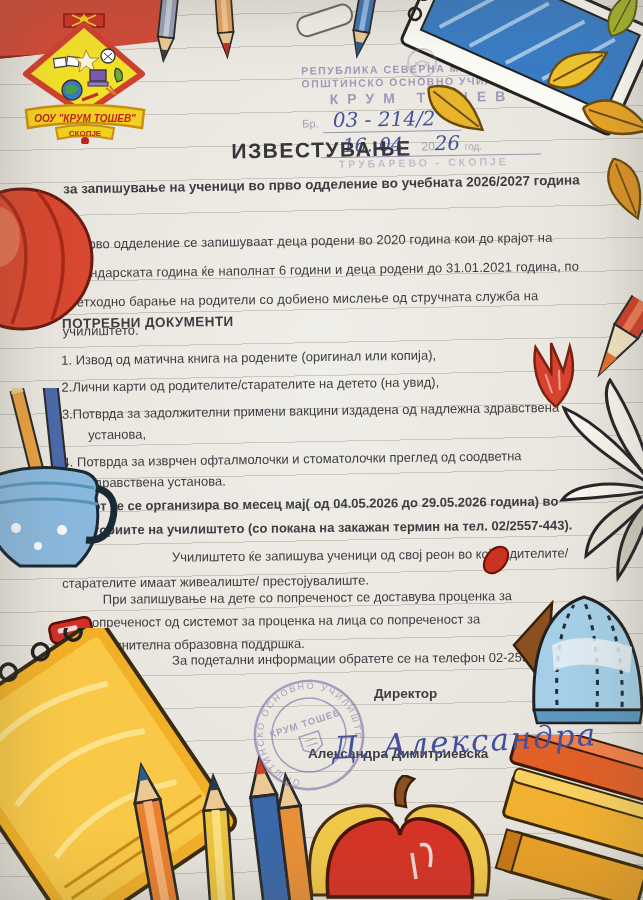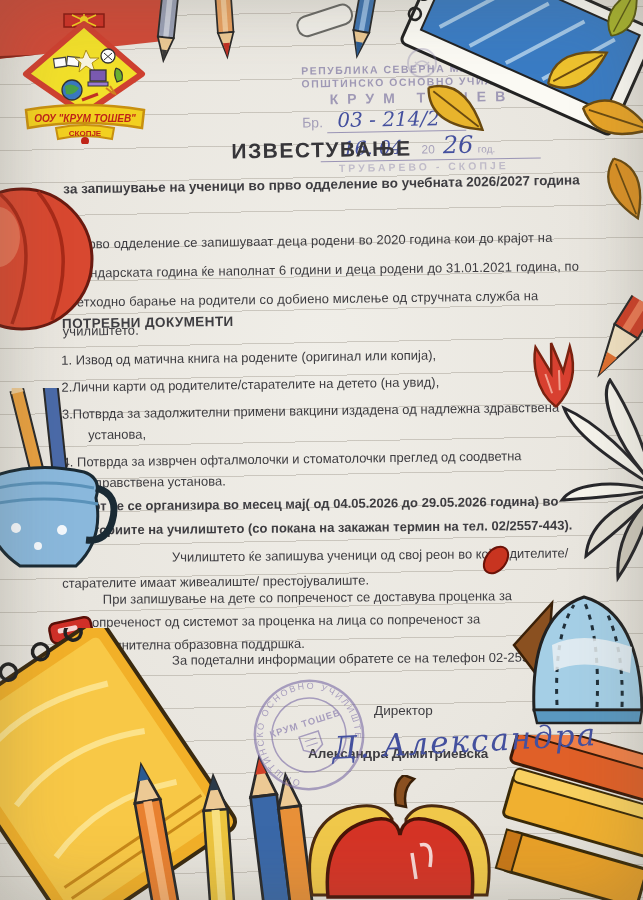--- a/index.html
+++ b/index.html
@@ -235,26 +235,26 @@
   <svg class="deco" style="left:405px;top:46px;width:34px;height:34px;opacity:.35;" viewBox="0 0 34 34">
     <circle cx="17" cy="17" r="14" fill="none" stroke="#8d86ab" stroke-width="2"></circle>
     <path d="M8,22 Q17,8 26,22 M10,16 Q17,24 24,16" stroke="#8d86ab" stroke-width="1.5" fill="none"></path>
   </svg>
 
   <div class="txt" style="left:302px;top:62px;width:300px;transform:rotate(-1deg);">
     <div class="stamp-line faded">РЕПУБЛИКА СЕВЕРНА МАКЕДОНИЈА</div>
     <div class="stamp-line faded" style="margin-top:1px;">ОПШТИНСКО ОСНОВНО УЧИЛИШТЕ</div>
     <div class="stamp-line faded" style="font-size:14px;letter-spacing:9px;margin-top:2px;padding-left:28px;">КРУМ ТОШЕВ</div>
     <div style="margin-top:1px;">
-      <span class="faded" style="font-size:14px;opacity:.75;">Бр.</span>
+      <span class="faded" style="font-size:11px;opacity:.75;">Бр.</span>
       <span class="hand" style="font-size:20px;border-bottom:1.5px solid #9a94b5;padding:0 26px 0 10px;">03 - 214/2</span>
     </div>
     <div style="margin-top:1px;padding-left:40px;">
       <span class="hand" style="font-size:19px;">16. 04</span>
-      <span class="faded" style="font-size:12px;opacity:.7;padding-left:14px;">20</span><span class="hand" style="font-size:24px;margin-left:8px;">26</span>
+      <span class="faded" style="font-size:12px;opacity:.7;padding-left:14px;">20</span><span class="hand" style="font-size:20px;">26</span>
       <span class="faded" style="font-size:10px;opacity:.7;">год.</span>
     </div>
     <div style="border-top:1.5px solid #9a94b5;width:220px;margin-left:18px;"></div>
     <div class="stamp-line faded" style="opacity:.45;padding-left:36px;letter-spacing:3px;">ТРУБАРЕВО - СКОПЈЕ</div>
   </div>
 
   <div class="txt title" style="left:0;top:138px;width:643px;text-align:center;transform:rotate(-1deg);">ИЗВЕСТУВАЊЕ</div>
 
   <div class="txt sub" style="left:30px;top:177px;width:583px;text-align:center;transform:rotate(-1deg);">за запишување на ученици во прво одделение во учебната 2026/2027 година</div>
 
@@ -270,21 +270,21 @@
   </div>
 
   <div class="txt" style="left:62px;top:492px;width:540px;font-size:13px;font-weight:bold;line-height:24px;transform:rotate(-.6deg);">Уписот ќе се организира во месец мај( од 04.05.2026 до 29.05.2026 година) во просториите на училиштето (со покана на закажан термин на тел. 02/2557-443).</div>
 
   <div class="txt" style="left:62px;top:543px;width:530px;font-size:13px;line-height:25px;text-indent:110px;transform:rotate(-.6deg);">Училиштето ќе запишува ученици од свој реон во кој родителите/старателите имаат живеалиште/ престојувалиште.</div>
 
   <div class="txt" style="left:85px;top:586px;width:445px;font-size:13px;line-height:23px;text-indent:18px;transform:rotate(-.5deg);">При запишување на дете со попреченост се доставува проценка за попреченост од системот за проценка на лица со попреченост за дополнителна образовна поддршка.</div>
 
   <div class="txt" style="left:172px;top:651px;font-size:13px;transform:rotate(-.5deg);">За подетални информации обратете се на телефон 02-2557-443</div>
 
-  <div class="txt" style="left:374px;top:686px;font-size:13.5px;font-weight:normal;margin-top:17px;">Директор</div>
+  <div class="txt" style="left:374px;top:686px;font-size:13.5px;font-weight:bold;">Директор</div>
   <div class="txt" style="left:308px;top:746px;font-size:13.5px;font-weight:bold;">Александра Димитриевска</div>
   <div class="txt hand" style="left:332px;top:723px;font-size:31px;letter-spacing:2px;transform:rotate(-3deg);z-index:6;">Д. Александра</div>
 
   <svg class="deco" style="left:250px;top:676px;width:118px;height:118px;opacity:.55;transform:rotate(-18deg);z-index:5;" viewBox="0 0 118 118">
     <circle cx="59" cy="59" r="54" fill="none" stroke="#6f5fa0" stroke-width="2.5"></circle>
     <circle cx="59" cy="59" r="37" fill="none" stroke="#6f5fa0" stroke-width="1.5"></circle>
     <defs>
         <path id="arcTop" d="M59,105 A46,46 0 1 1 59.01,105"></path>
       </defs>
     <text font-size="9" fill="#6f5fa0" letter-spacing="2">

